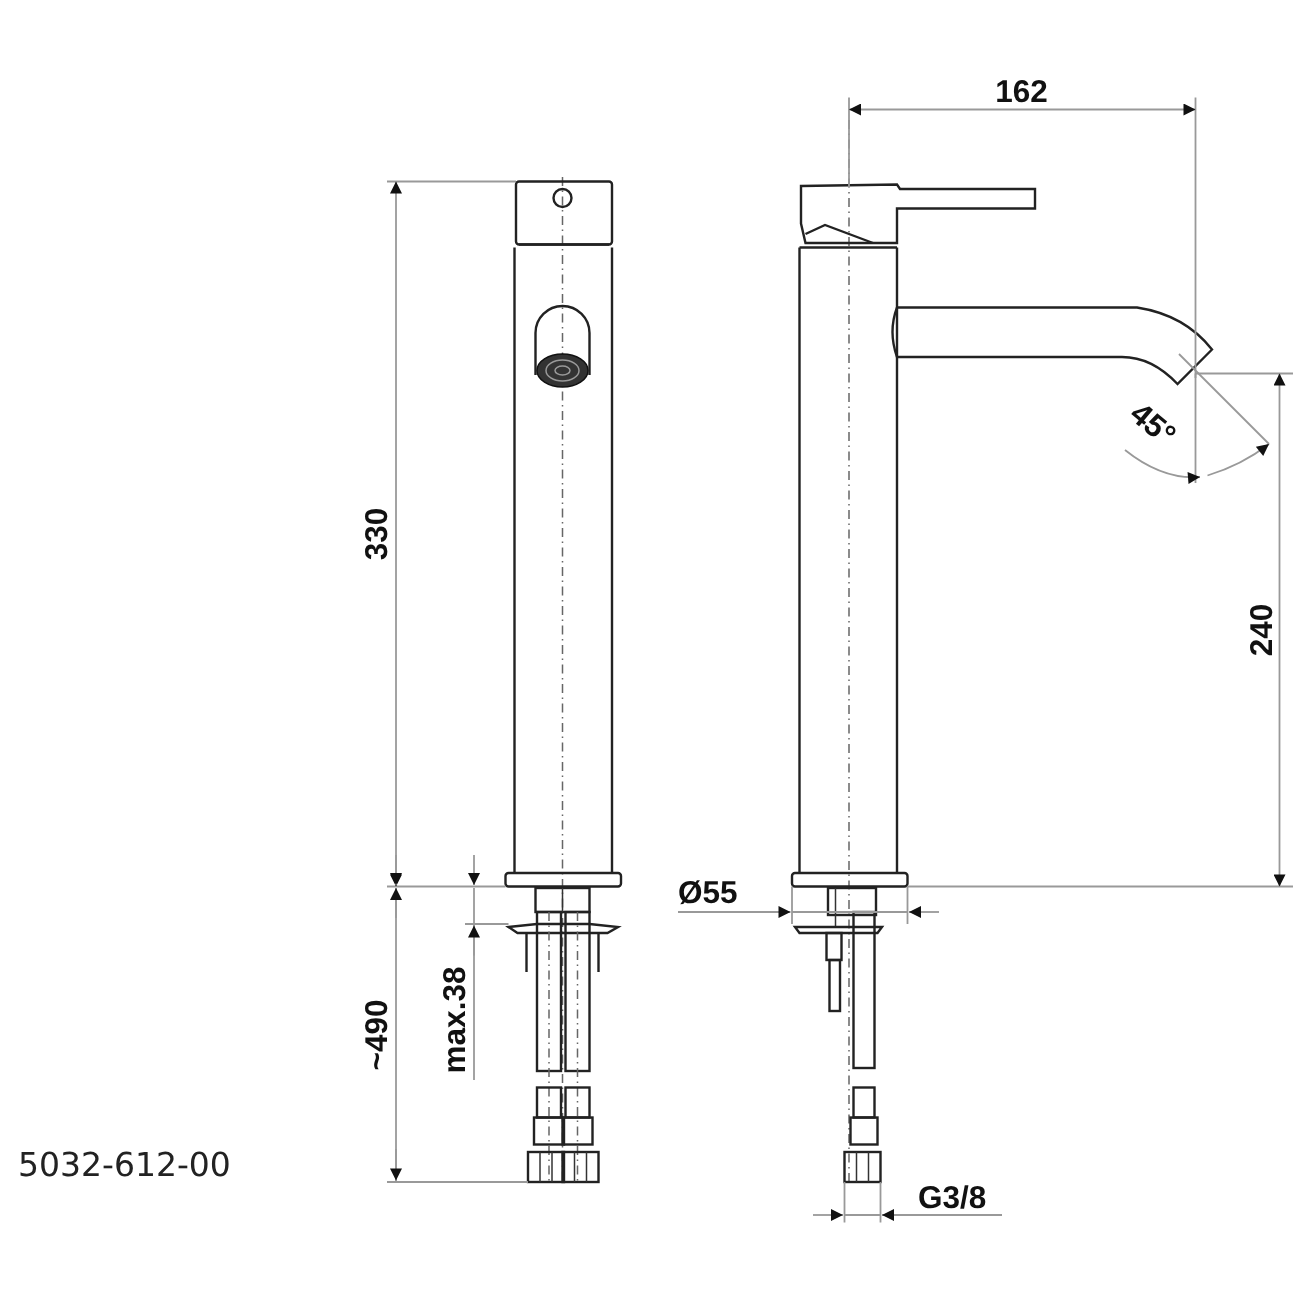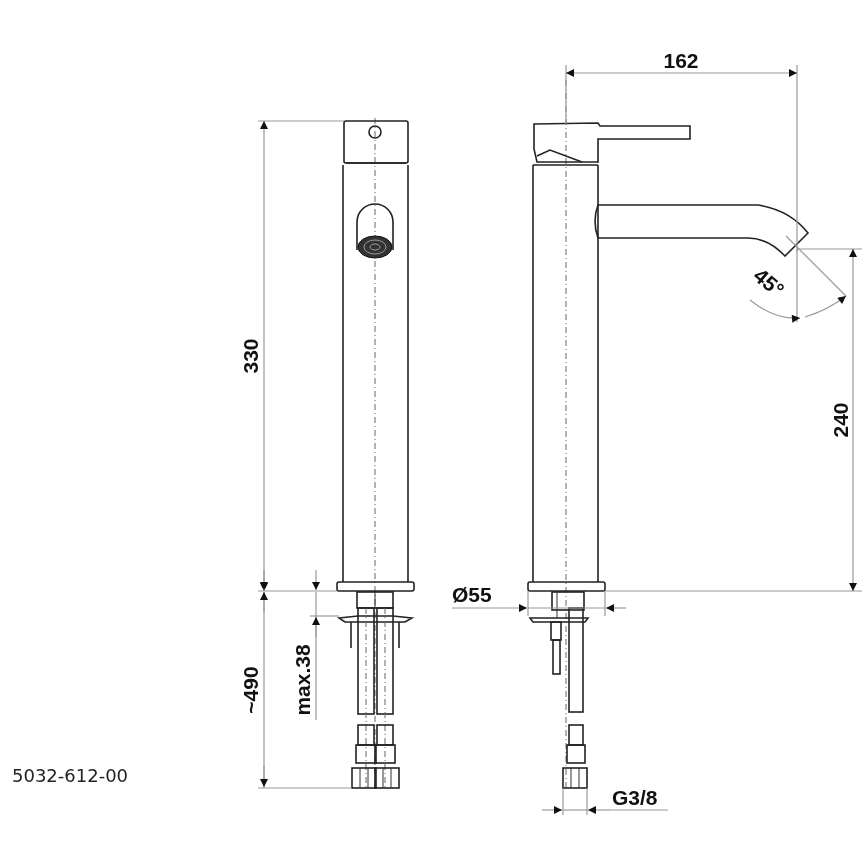--- a/index.html
+++ b/index.html
@@ -4,21 +4,21 @@
 <style>
   html, body { margin:0; padding:0; background:#ffffff; }
   body { width:868px; height:868px; position:relative; overflow:hidden; font-family:"Liberation Sans", sans-serif; }
   svg { position:absolute; left:0; top:0; }
   .o { fill:none; stroke:#222; stroke-width:1.6; }
   .thin { fill:none; stroke:#333; stroke-width:1; }
   .dim { fill:none; stroke:#999; stroke-width:1.2; }
   .center { fill:none; stroke:#666; stroke-width:1; stroke-dasharray:6 3 1 3; }
   .arrow { fill:#111; stroke:none; }
   .dimtext { font-family:"Liberation Sans", sans-serif; font-weight:bold; font-size:21px; fill:#111; }
-  .code { position:absolute; left:12px; top:765px; font-family:"DejaVu Sans", sans-serif; font-size:18px; color:#222; }
+  .code { position:absolute; left:12px; top:765px; font-family:"DejaVu Sans", sans-serif; font-size:22px; color:#222; }
 </style>
 </head>
 <body>
 
 <svg width="868" height="868" viewBox="0 0 868 868">
   <defs>
     <marker id="ah" viewBox="0 0 10 10" refX="10" refY="5" markerWidth="12" markerHeight="8" orient="auto-start-reverse" markerUnits="userSpaceOnUse">
       <path d="M0,0 L10,5 L0,10 z" class="arrow"></path>
     </marker>
   </defs>

